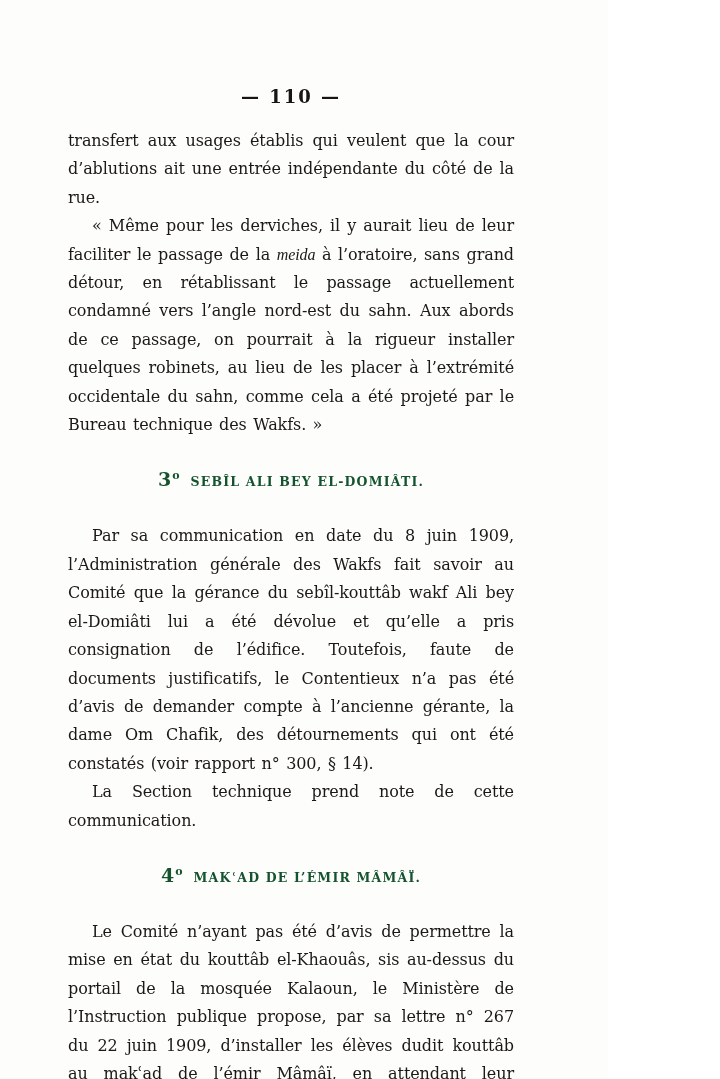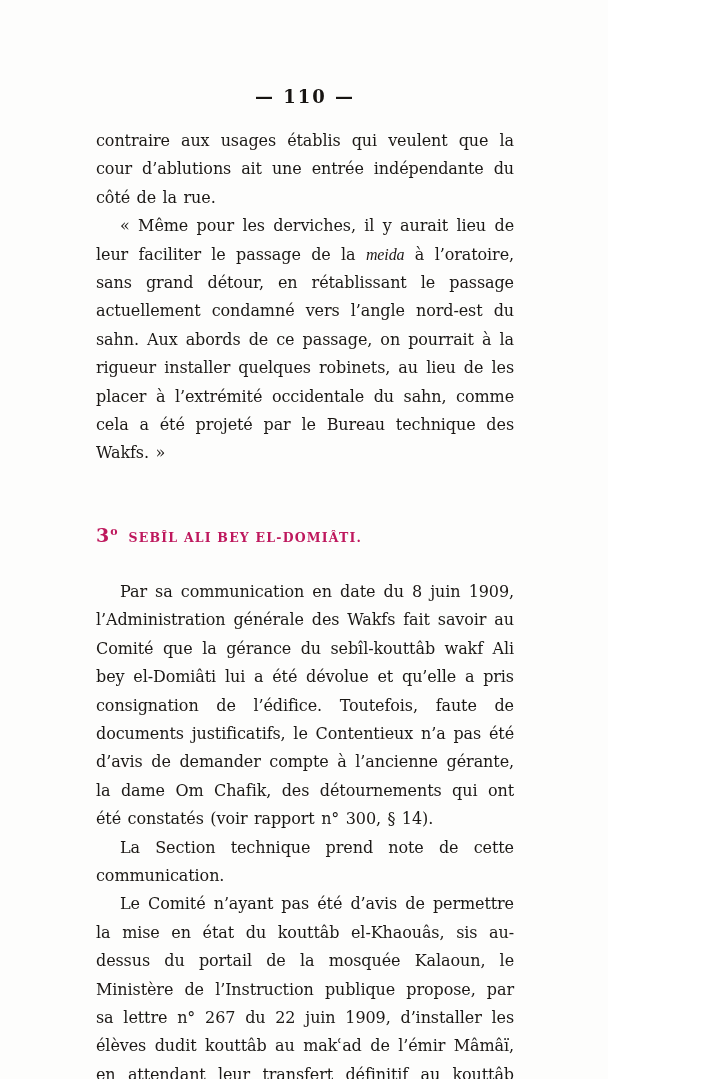--- a/index.html
+++ b/index.html
@@ -14,21 +14,21 @@
     font-family: "DejaVu Serif", "Liberation Serif", serif;
     color: #1b1815;
     -webkit-font-smoothing: antialiased;
   }
   .page {
     position: relative;
     width: 608px;
     height: 1079px;
     background: #fdfdfc;
     box-sizing: border-box;
-    padding: 86px 94px 0 96px;
+    padding: 86px 94px 0 68px;
   }
   .page-number {
     text-align: center;
     font-size: 18px;
     font-weight: 700;
     letter-spacing: 2px;
     margin-bottom: 20px;
     color: #171411;
   }
   p.body-text {
@@ -37,24 +37,24 @@
     line-height: 28.4px;
     text-align: justify;
     letter-spacing: -0.1px;
     word-spacing: 1.5px;
   }
   p.indent { text-indent: 24px; }
   p.no-indent { text-indent: 0; }
   p.space-above { margin-top: 26px; }
   .quote-italic { font-style: italic; font-family: Liberation Serif, serif; }
   h2.section-heading {
-    margin: 51px 0 30px 0;
-    text-align: left;
+    margin: 24px 0 30px 0;
+    text-align: center;
     font-weight: 700;
-    color: #be185d;
+    color: #14532d;
     letter-spacing: 1px;
   }
   .heading-num {
     font-size: 19px;
     font-weight: 700;
     margin-right: 10px;
   }
   .heading-num sup {
     font-size: 11px;
     vertical-align: super;
@@ -66,27 +66,28 @@
     letter-spacing: 1.2px;
   }
 </style>
 </head>
 <body>
 
 <div class="page">
 
   <div class="page-number">— 110 —</div>
 
-  <p class="body-text no-indent">contraire aux usages établis qui veulent que la cour d’ablutions ait une entrée indépendante du côté de la rue.</p>
+  <p class="body-text no-indent">transfert aux usages établis qui veulent que la cour d’ablutions ait une entrée indépendante du côté de la rue.</p>
 
   <p class="body-text indent"><span>« Même pour les derviches, il y aurait lieu de leur faciliter le passage de la </span><em class="quote-italic">meida</em><span> à l’oratoire, sans grand détour, en rétablissant le passage actuellement condamné vers l’angle nord-est du sahn. Aux abords de ce passage, on pourrait à la rigueur installer quelques robinets, au lieu de les placer à l’extrémité occidentale du sahn, comme cela a été projeté par le Bureau technique des Wakfs. »</span></p>
 
 
   <h2 class="section-heading"><span class="heading-num"><span>3</span><sup>o</sup></span><span class="heading-title">SEBÎL ALI BEY EL-DOMIÂTI.</span></h2>
 
   <p class="body-text indent">Par sa communication en date du 8 juin 1909, l’Administration générale des Wakfs fait savoir au Comité que la gérance du sebîl-kouttâb wakf Ali bey el-Domiâti lui a été dévolue et qu’elle a pris consignation de l’édifice. Toutefois, faute de documents justificatifs, le Contentieux n’a pas été d’avis de demander compte à l’ancienne gérante, la dame Om Chafik, des détournements qui ont été constatés (voir rapport n° 300, § 14).</p>
 
   <p class="body-text indent">La Section technique prend note de cette communication.</p>
 
+  <h2 class="section-heading"><span class="heading-num"><span>4</span><sup>o</sup></span><span class="heading-title">MAKʿAD DE L’ÉMIR MÂMÂÏ.</span></h2>
 
   <p class="body-text indent">Le Comité n’ayant pas été d’avis de permettre la mise en état du kouttâb el-Khaouâs, sis au-dessus du portail de la mosquée Kalaoun, le Ministère de l’Instruction publique propose, par sa lettre n° 267 du 22 juin 1909, d’installer les élèves dudit kouttâb au makʿad de l’émir Mâmâï, en attendant leur transfert définitif au kouttâb Khosro pacha dont l’aménagement a été décidé. Si cette proposition était acceptée par le Comité, une partie de la bâtisse du makʿad serait affectée à l’établissement de latrines et annexes s’y rattachant.</p>
 
 </div>
 
 </body></html>

